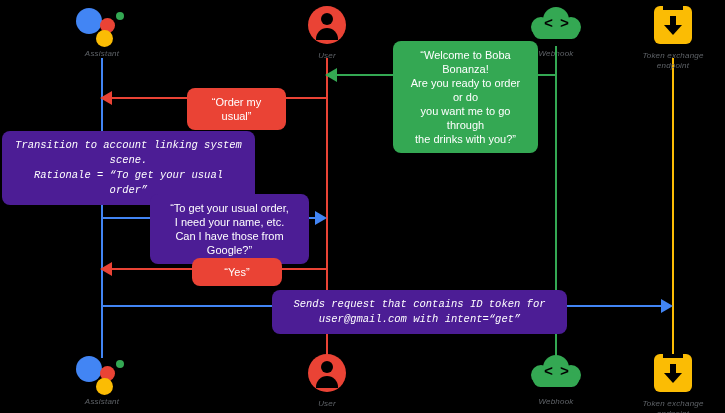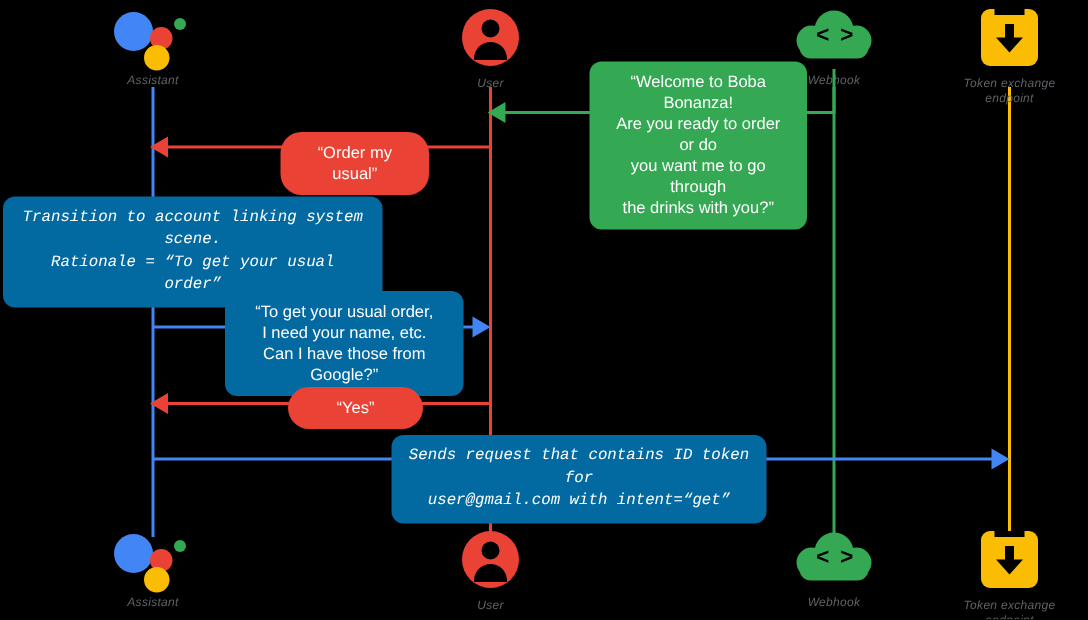--- a/index.html
+++ b/index.html
@@ -145,23 +145,23 @@
     padding: 7px 12px;
     margin-left: 17px;
   }
   .bubble.mono {
     font-family: "Liberation Mono", monospace;
     font-style: italic;
     font-size: 10.5px;
     line-height: 15px;
     padding: 7px 10px;
   }
-  .b-red   { background: #ea4335; border-radius: 14px; }
+  .b-red   { background: #ea4335; }
   .b-green { background: #34a853; }
-  .b-blue  { background: #0369a1; }
+  .b-blue  { background: #4c1d95; }
 </style>
 </head>
 <body>
 
 <div id="diagram">
 
   <div class="lifeline assistant"></div>
   <div class="lifeline user"></div>
   <div class="lifeline webhook"></div>
   <div class="lifeline token"></div>
@@ -233,21 +233,21 @@
   <div class="bubble speech b-blue" style="left:133px; top:194px; width:159px;">“To get your usual order,
 I need your name, etc.
 Can I have those from Google?”</div>
 
   <div class="line" style="left:112px; top:268px; width:215px; background:#ea4335;"></div>
   <div class="arrow-head-l" style="left:100px; top:262px; border-right-color:#ea4335;"></div>
   <div class="bubble speech b-red" style="left:175px; top:258px; width:90px;">“Yes”</div>
 
   <div class="line" style="left:102px; top:305px; width:568px; background:#4285f4;"></div>
   <div class="arrow-head-r" style="left:661px; top:299px; border-left-color:#4285f4;"></div>
-  <div class="bubble mono b-blue" style="left:261px; top:290px; width:250px;">Sends request that contains ID token for
+  <div class="bubble mono b-blue" style="left:272px; top:290px; width:295px;">Sends request that contains ID token for
 user@gmail.com with intent=“get”</div>
 
   <div class="actor" style="left:37px; top:352px;">
     <div class="icon-box">
       <div class="ga-dots">
         <i class="ga-blue"></i>
           <i class="ga-red"></i>
           <i class="ga-yellow"></i>
           <i class="ga-green"></i>
       </div>

